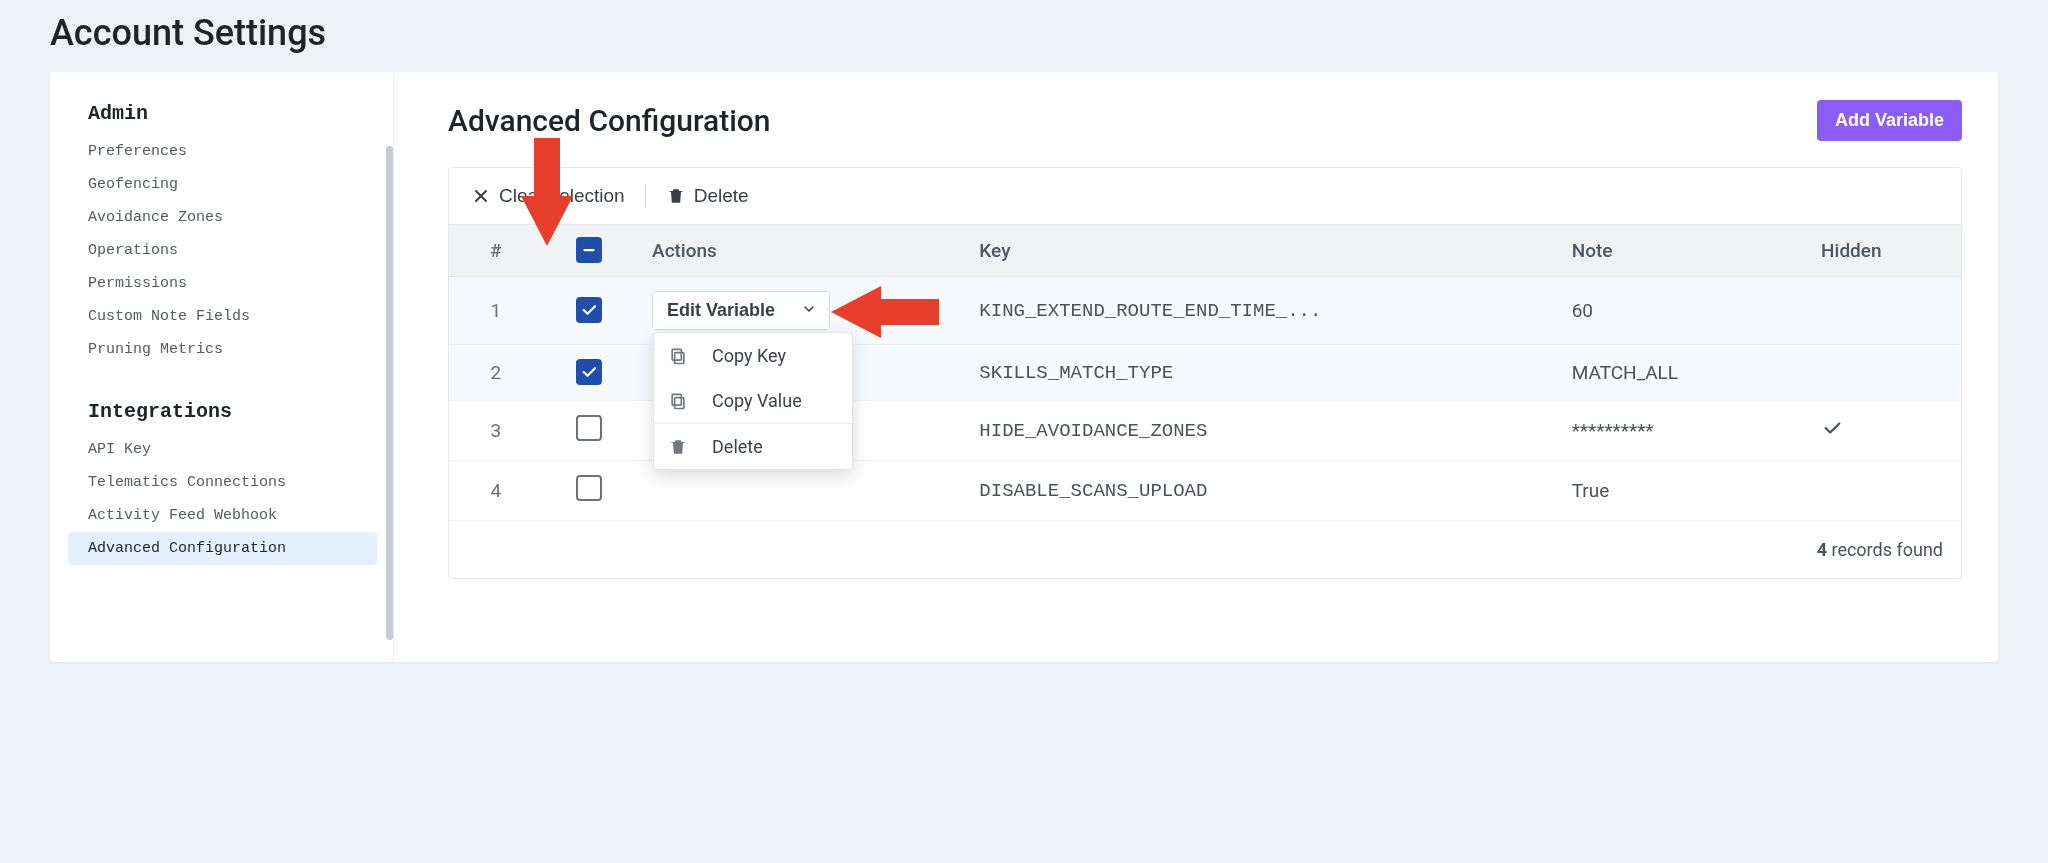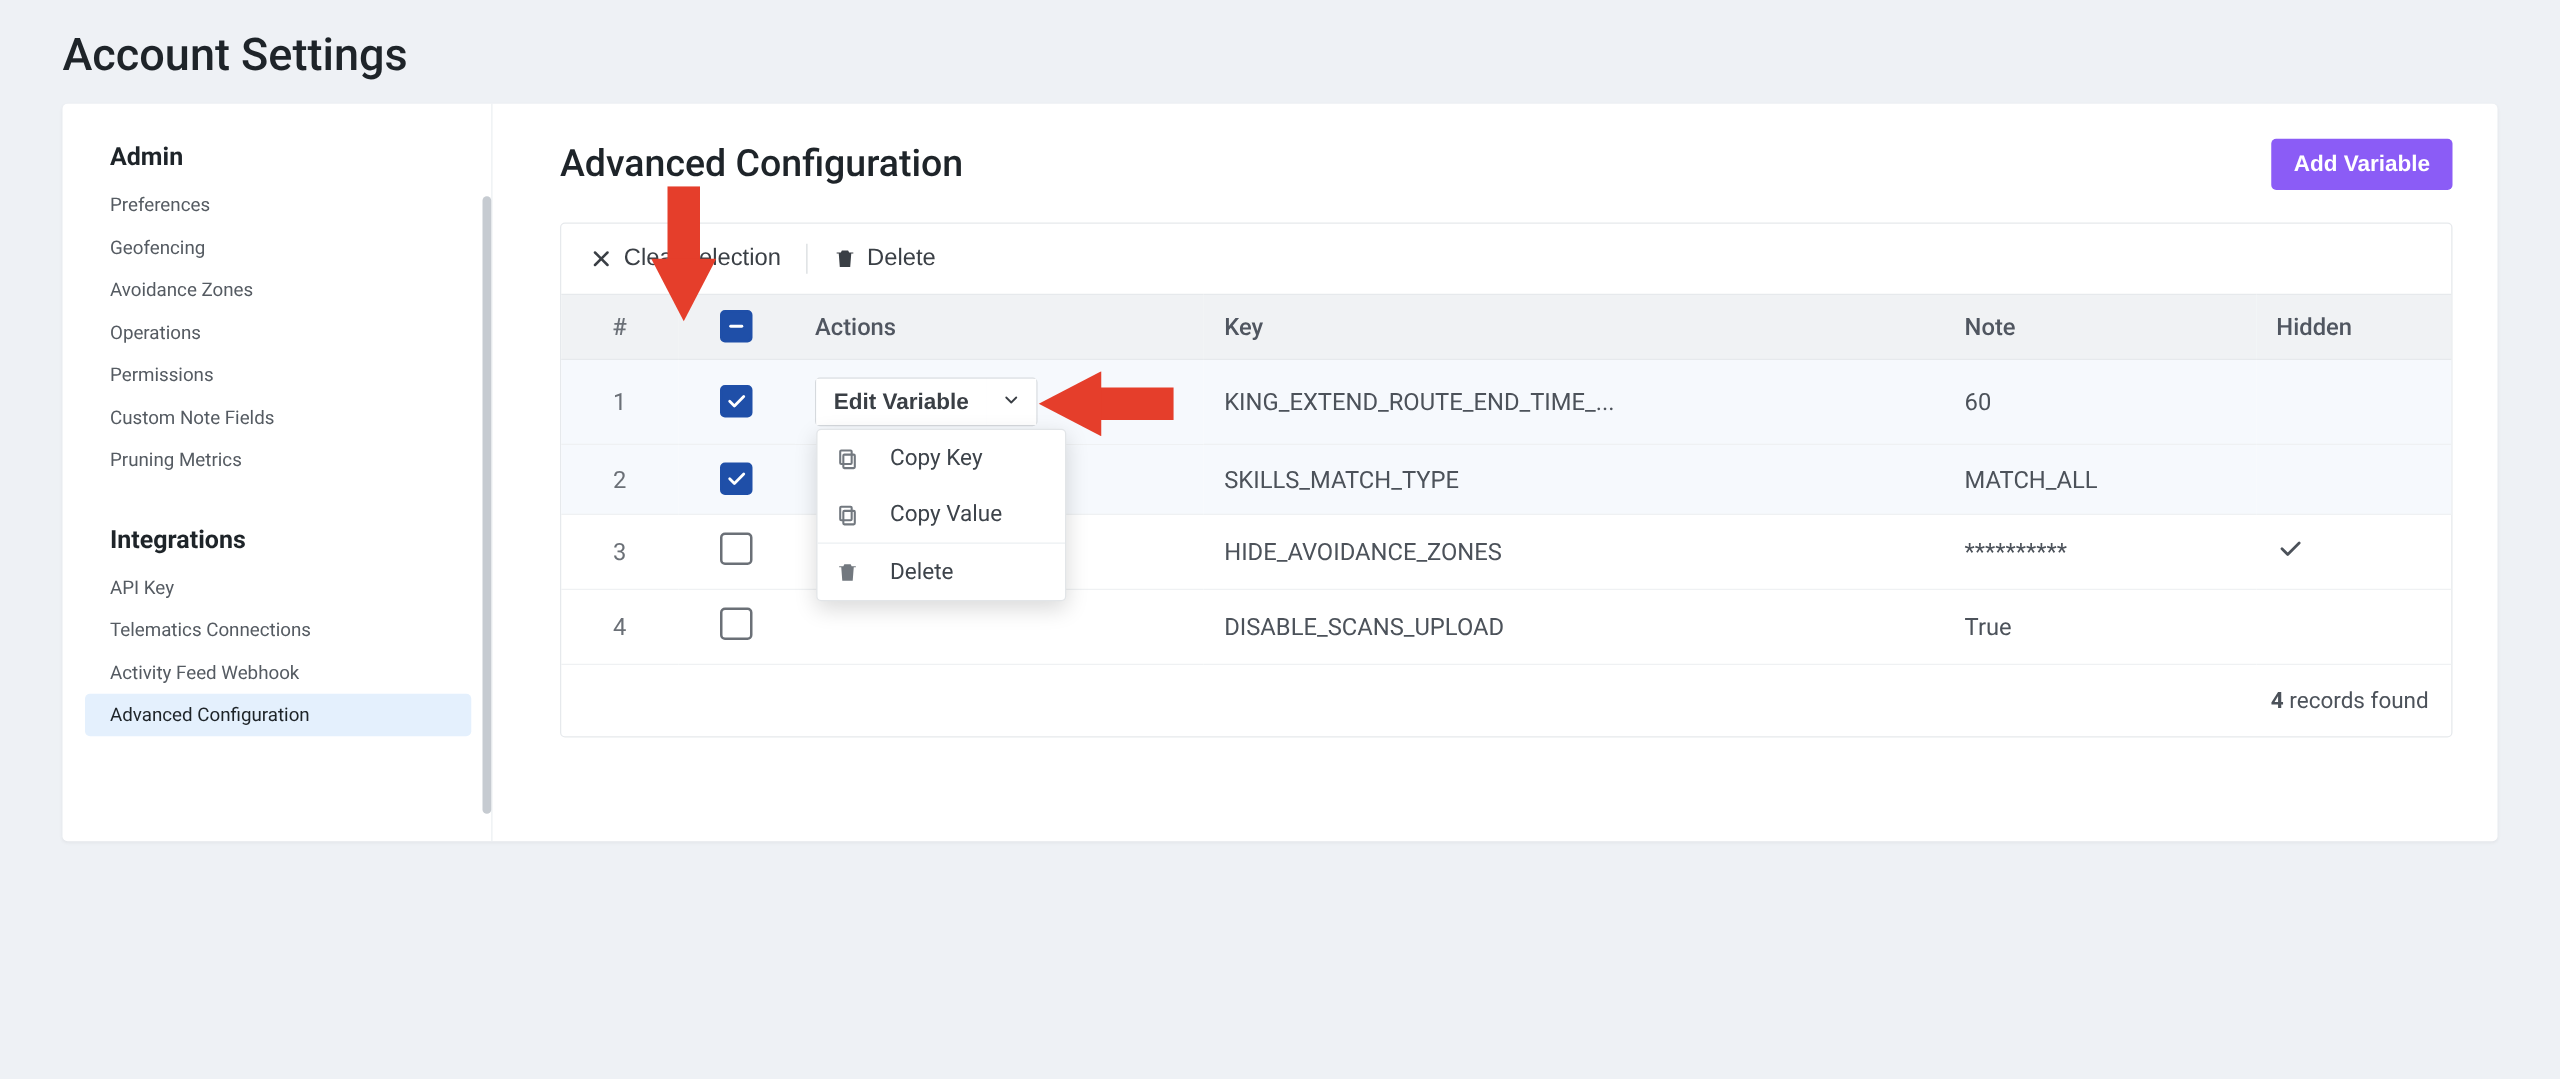--- a/index.html
+++ b/index.html
@@ -1,27 +1,27 @@
 <!DOCTYPE html>
 <html><head>
 <meta charset="utf-8">
 <style>
   * { box-sizing: border-box; }
   html, body { margin: 0; padding: 0; font-family: -apple-system, BlinkMacSystemFont, "Segoe UI", Roboto, Arial, sans-serif; color: #2f353b; }
   body { background: #eef1f5; }
 
-  .page { padding: 23px 50px 40px 50px; }
+  .page { padding: 12px 50px 40px 50px; }
 
   .page-title { font-size: 36px; font-weight: 500; color: #1e2429; margin: 0 0 18px 0; }
 
   .panel { background: #fff; border-radius: 4px; display: flex; min-height: 590px; box-shadow: 0 1px 3px rgba(0,0,0,0.05); }
 
   
   .sidebar { width: 344px; border-right: 1px solid #eceff2; padding: 24px 0 24px 0; position: relative; }
-  .sidebar-inner { padding-left: 18px; padding-right: 16px; }
+  .sidebar-inner { padding-left: 18px; padding-right: 16px; font-family: Liberation Mono, monospace; }
   .nav-group-title { font-weight: 700; font-size: 20px; color: #1e2429; padding: 6px 20px 10px 20px; }
   .nav-item { font-size: 15px; color: #555b62; padding: 8px 20px; border-radius: 4px; cursor: pointer; }
   .nav-item.active { background: #e4f0fd; color: #1e2429; }
   .nav-spacer { height: 28px; }
   .sidebar-scrollbar { position: absolute; right: 0; top: 74px; bottom: 22px; width: 7px; background: #c6cbd1; border-radius: 4px; }
 
   
   .main { flex: 1; padding: 28px 36px 28px 54px; position: relative; }
   .main-header { display: flex; justify-content: space-between; align-items: center; margin-bottom: 26px; }
   .main-title { font-size: 30px; font-weight: 500; color: #1e2429; }
@@ -67,21 +67,21 @@
   .dd-item .ico { width: 20px; height: 20px; }
   .dd-sep { height: 1px; background: #eceff2; }
 
   .footer-count { text-align: right; padding: 18px; font-size: 18px; color: #4c525a; }
   .footer-count b { font-weight: 700; }
 
   
   .arrow { position: absolute; z-index: 30; pointer-events: none; }
   .arrow svg { display: block; }
 
-  .key-cell { white-space: nowrap; overflow: hidden; text-overflow: ellipsis; max-width: 360px; }
+  .key-cell { white-space: nowrap; overflow: hidden; text-overflow: ellipsis; max-width: 360px; font-family: Liberation Mono, monospace; }
 </style>
 </head>
 <body>
 
 <div class="page">
   <h1 class="page-title">Account Settings</h1>
 
   <div class="panel">
 
     <div class="sidebar">

